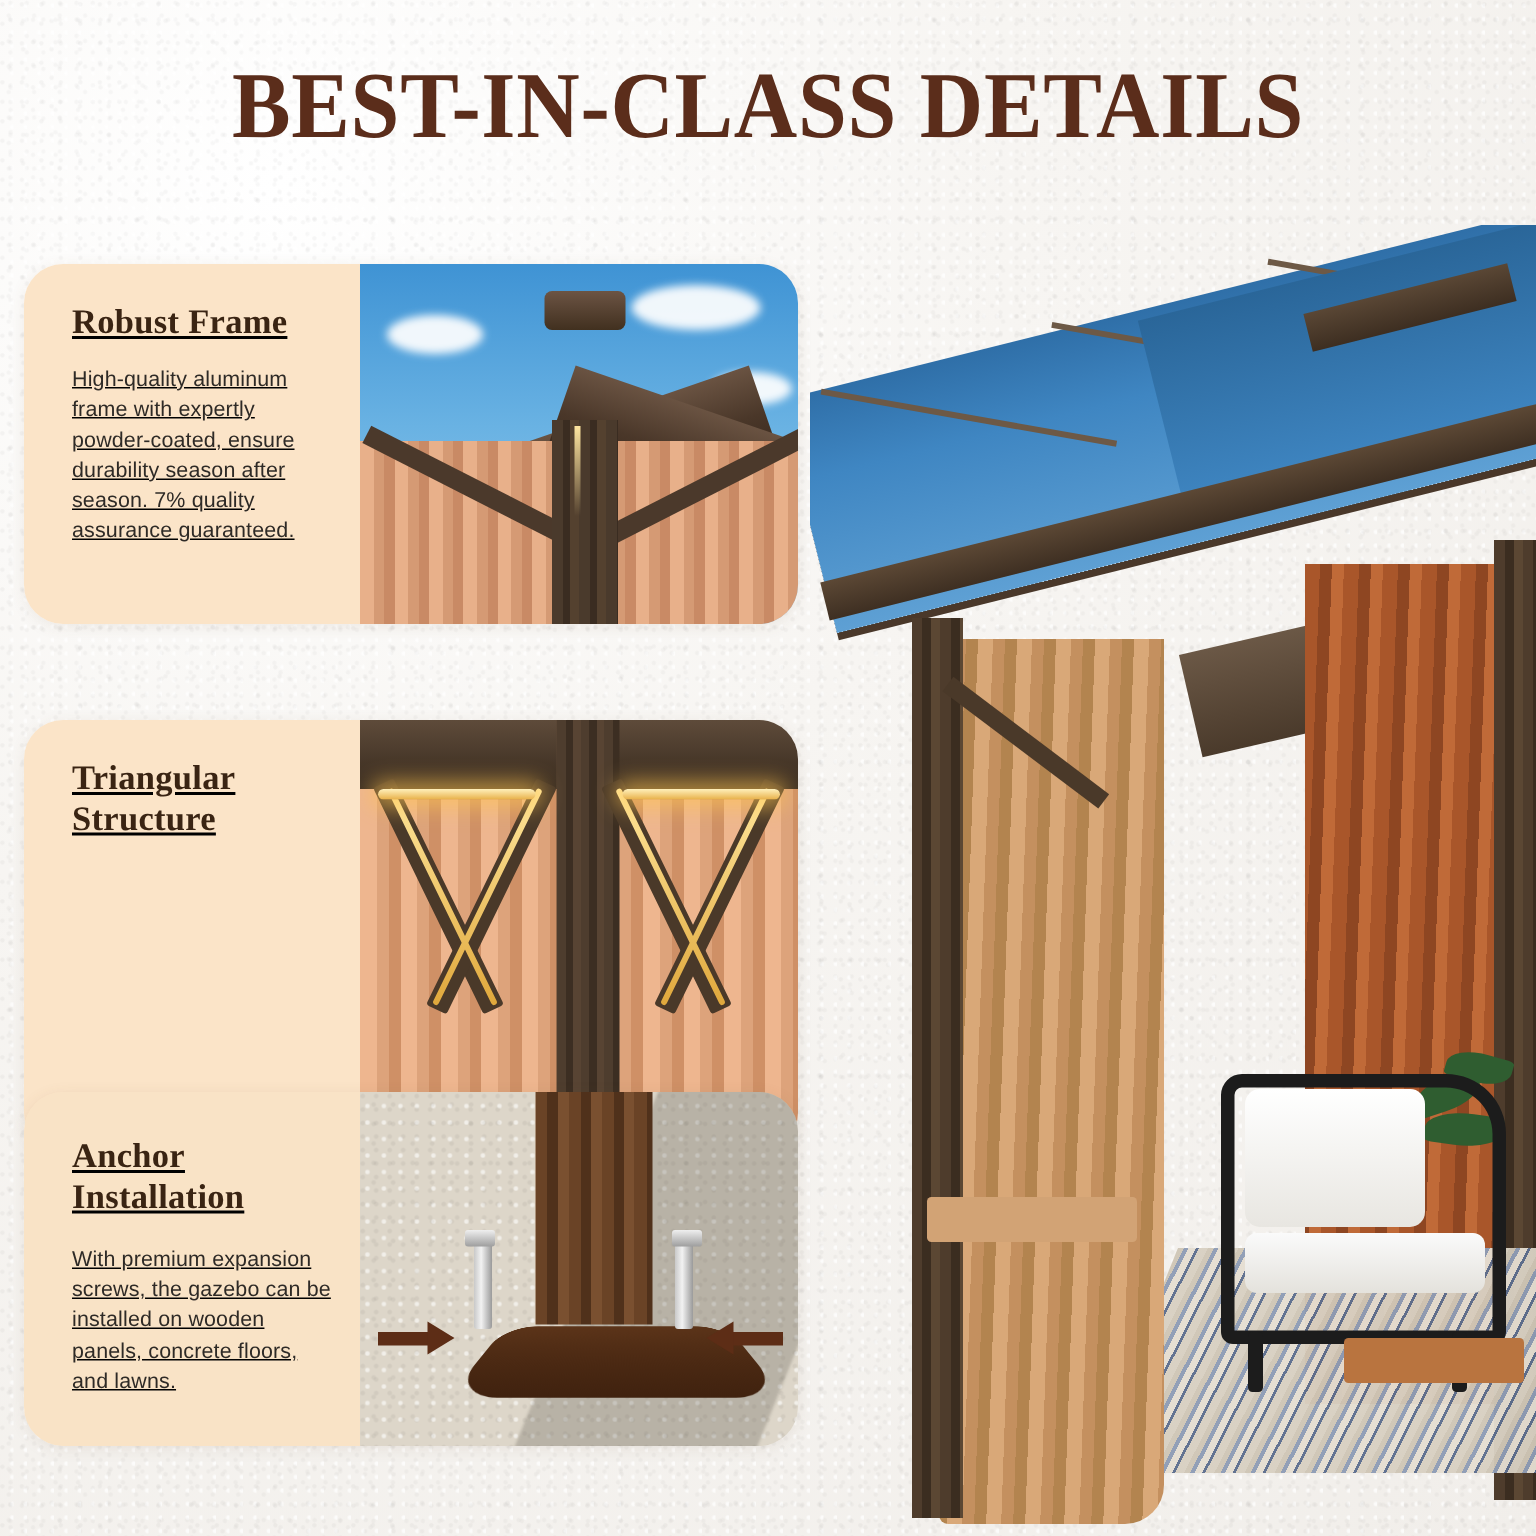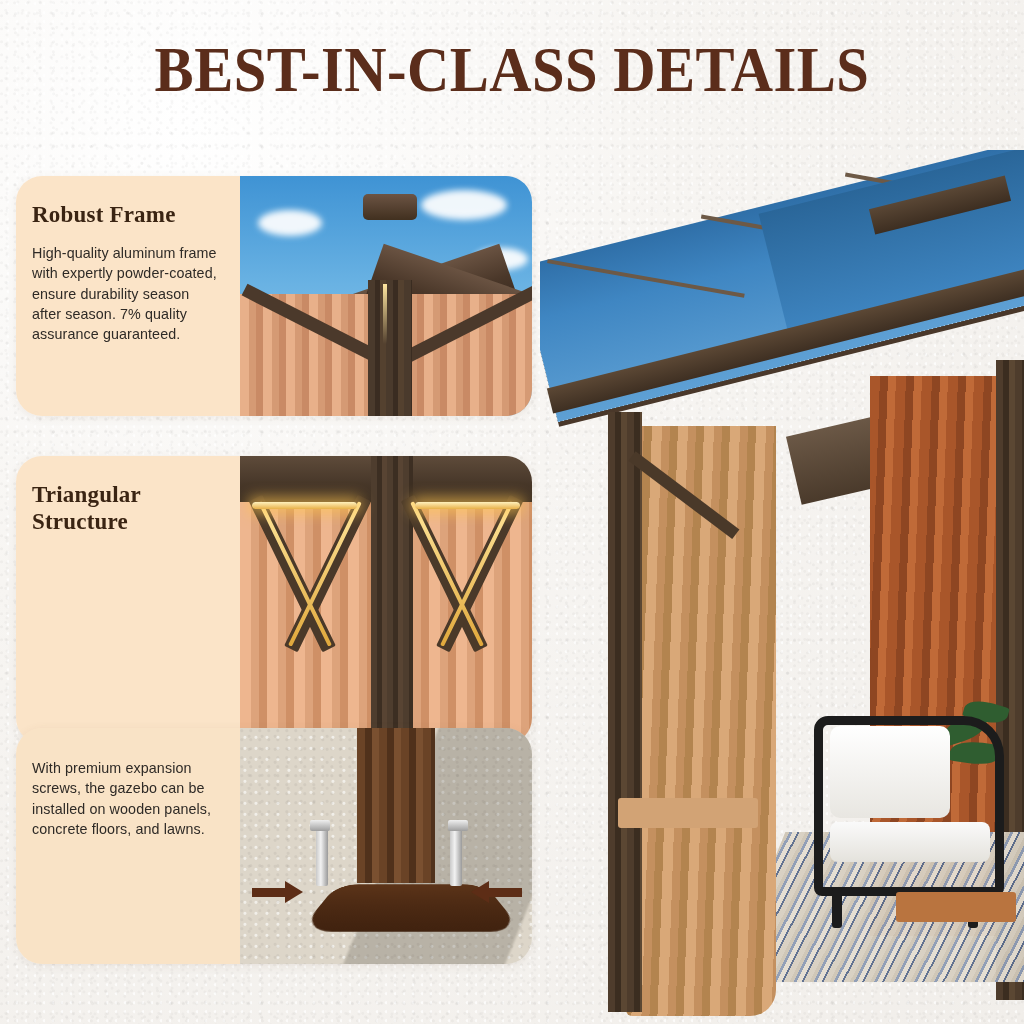--- a/index.html
+++ b/index.html
@@ -45,29 +45,29 @@
 
   
   .card{
     position:absolute;left:16px;width:516px;
     border-radius:26px;overflow:hidden;
     display:flex;
     box-shadow:0 2px 10px rgba(120,90,60,.10);
     z-index:5;
   }
   #card-0{top:176px;height:240px;}
-  #card-1{top:456px;height:288px;}
+  #card-1{top:480px;height:288px;}
   #card-2{top:728px;height:236px;}
 
   .card-text{
     width:224px;flex:0 0 224px;
     background:#fbe4c8;
-    padding:26px 18px 18px 16px;
+    padding:26px 18px 18px 32px;
     box-sizing:border-box;
-    display:flex;flex-direction:column;
+    display:flex;flex-direction:column;text-decoration:underline;
   }
   #card-2 .card-text{background:#f9e3c6;padding-top:30px;}
   .card-title{
     font-family:"Liberation Serif","DejaVu Serif",serif;
     font-weight:700;
     font-size:23px;
     line-height:1.17;
     color:#3a2413;
     margin:0 0 14px 0;
     letter-spacing:.2px;
@@ -249,20 +249,21 @@
         <div class="leg" style="right:2px;top:0;transform:rotate(26deg);transform-origin:50% 0;"></div>
         <div class="led" style="left:12px;top:4px;transform:rotate(-26deg);transform-origin:50% 0;"></div>
         <div class="led" style="right:12px;top:4px;transform:rotate(26deg);transform-origin:50% 0;"></div>
       </div>
       <div class="led-bar" style="right:4%;top:46px;width:36%;"></div>
     </div>
   </div>
 
   <div class="card" id="card-2">
     <div class="card-text">
+      <h2 class="card-title">Anchor Installation</h2>
       <p class="card-body">With premium expansion screws, the gazebo can be installed on wooden panels, concrete floors, and lawns.</p>
     </div>
     <div class="card-img">
       <div class="ground"></div>
       <div class="shadow-diag"></div>
       <div class="base-plate"></div>
       <div class="anchor-post"></div>
       <div class="bolt" style="left:26%;"></div>
       <div class="bolt-nut" style="left:24%;"></div>
       <div class="bolt" style="right:24%;"></div>

